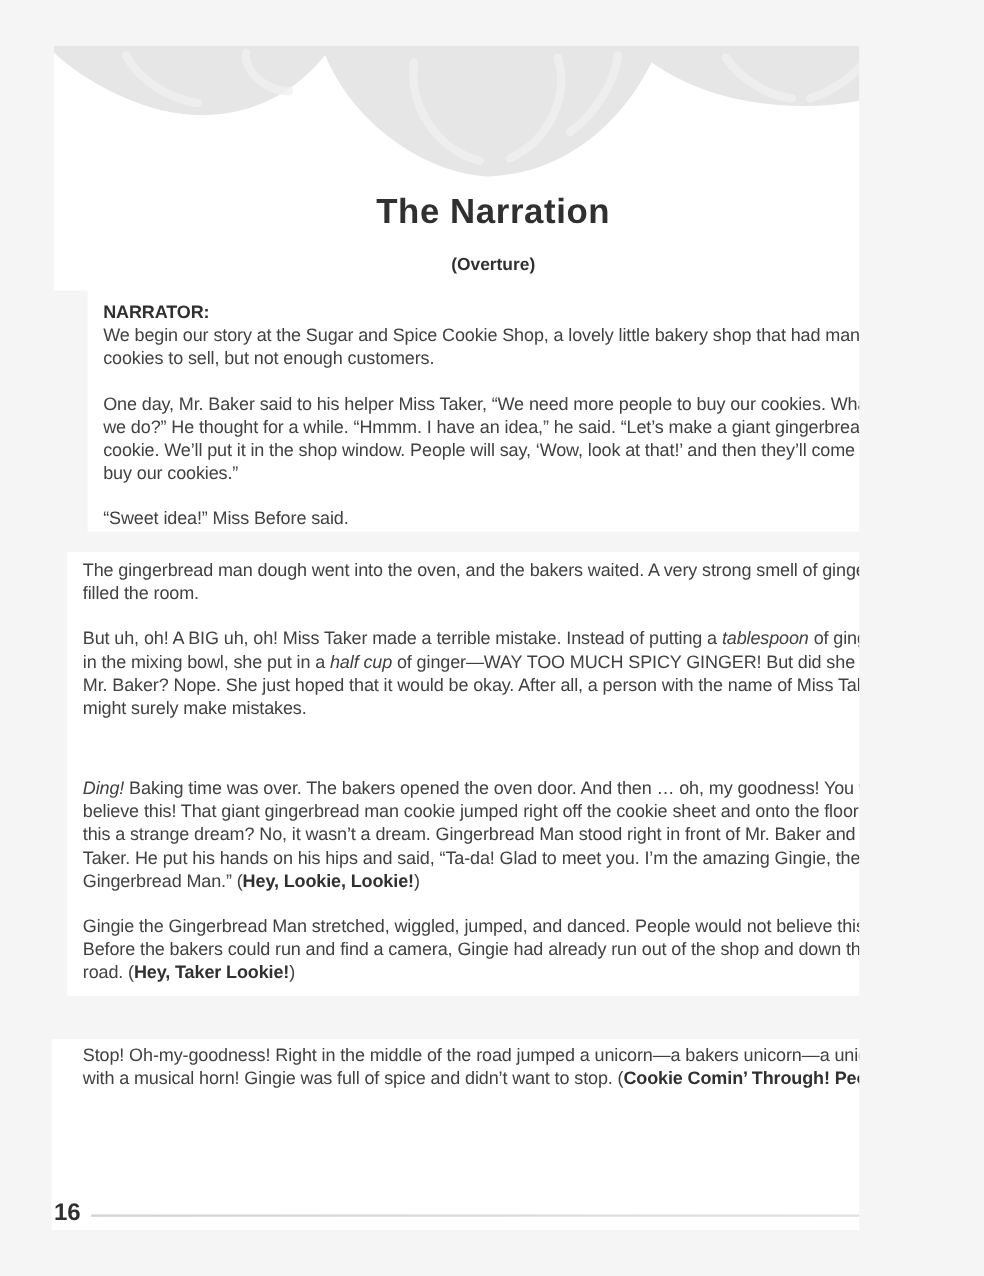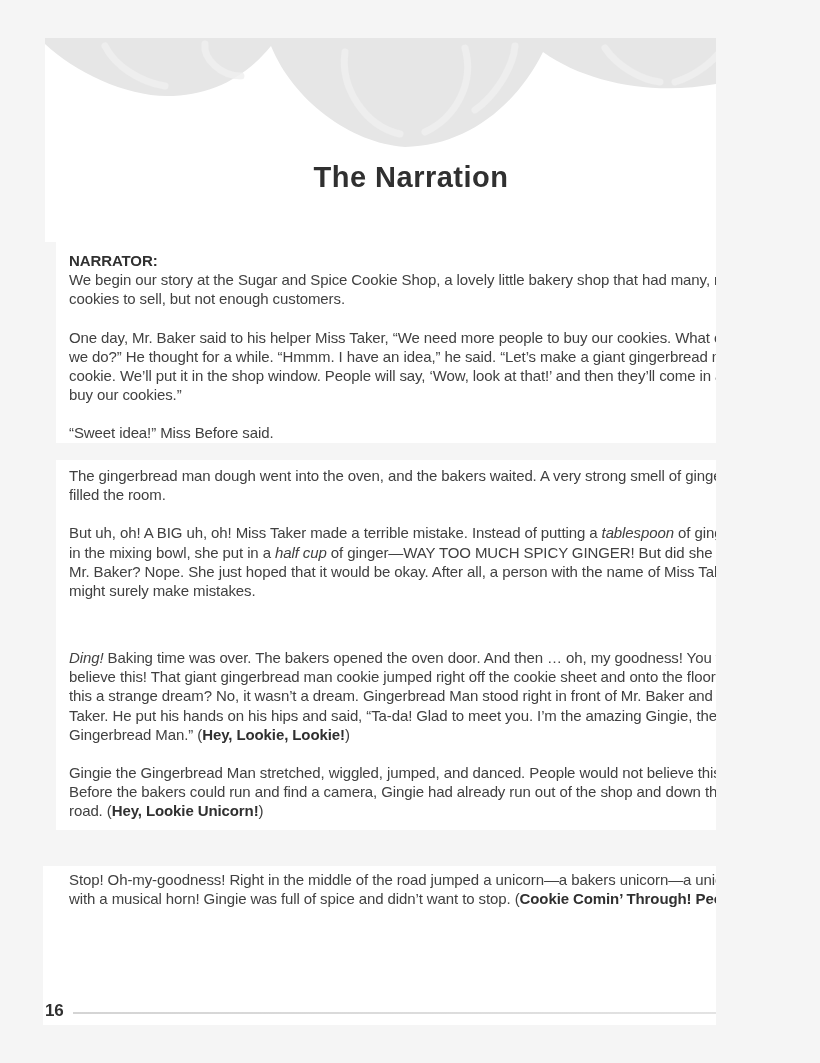--- a/index.html
+++ b/index.html
@@ -29,30 +29,30 @@
     color:var(--heading);margin-top:6px;line-height:36px;letter-spacing:.5px;
   }
   .doc-subtitle{
     text-align:center;font-size:14.5px;font-weight:bold;
     color:var(--heading);margin-top:17px;line-height:18px;
   }
   .body-text{font-size:15px;line-height:19.2px;letter-spacing:-0.1px;}
   .body-text p{margin:0 0 19px 0;}
   .body-text p:last-child{margin-bottom:0;}
   .speaker{font-weight:bold;color:var(--heading);}
-  .p-a{left:56px;top:242px;width:709px;height:201px;padding:9px 10px 0 13px;}
+  .p-a{left:73px;top:242px;width:709px;height:201px;padding:9px 10px 0 13px;}
   .p-b{left:56px;top:460px;width:705px;height:198px;padding:6px 10px 0 13px;}
   .p-c{left:56px;top:640px;width:709px;height:190px;padding:8px 8px 0 13px;}
   .p-d{left:43px;top:866px;width:725px;height:159px;padding:4px 11px 0 26px;}
   .body-text b{color:var(--heading);}
   .footer{
     position:absolute;left:2px;bottom:4px;right:3px;
     display:flex;align-items:center;
   }
-  .page-number{font-size:17px;font-weight:bold;color:var(--heading);line-height:20px;text-align:right;}
+  .page-number{font-size:20px;font-weight:bold;color:var(--heading);line-height:20px;text-align:right;}
   .footer-rule{flex:1;height:2px;margin-left:9px;margin-top:4px;
     background:linear-gradient(to right,#d4d4d4,#e4e4e4);}
 </style>
 </head>
 <body>
 
 <div class="page">
 
   <div class="panel title-panel">
     <svg class="curtain" viewBox="0 0 732 115" preserveAspectRatio="none" aria-hidden="true">
@@ -66,37 +66,38 @@
         <path d="M60,8 C70,28 95,44 120,48"></path>
         <path d="M160,6 C158,20 175,38 196,38"></path>
         <path d="M300,14 C295,50 320,88 355,96"></path>
         <path d="M420,10 C430,46 410,80 380,94"></path>
         <path d="M470,8 C468,30 450,58 430,72"></path>
         <path d="M560,10 C572,28 596,42 615,44"></path>
         <path d="M680,6 C672,22 650,38 630,44"></path>
       </g>
     </svg>
     <div class="doc-title">The Narration</div>
+    <div class="doc-subtitle">(Overture)</div>
   </div>
 
   <div class="panel body-text p-a">
     <div class="speaker">NARRATOR:</div>
     <p><span>We begin our story at the Sugar and Spice Cookie Shop, a lovely little bakery shop that had many, many cookies to sell, but not enough customers.</span></p>
     <p><span>One day, Mr. Baker said to his helper Miss Taker, “We need more people to buy our cookies. What can we do?” He thought for a while. “Hmmm. I have an idea,” he said. “Let’s make a giant gingerbread man cookie. We’ll put it in the shop window. People will say, ‘Wow, look at that!’ and then they’ll come in and buy our cookies.”</span></p>
     <p><span>“Sweet idea!” Miss Before said.</span></p>
   </div>
 
   <div class="panel body-text p-b">
     <p><span>The gingerbread man dough went into the oven, and the bakers waited. A very strong smell of ginger filled the room.</span></p>
     <p><span>But uh, oh! A BIG uh, oh! Miss Taker made a terrible mistake. Instead of putting a </span><i>tablespoon</i><span> of ginger in the mixing bowl, she put in a </span><i>half cup</i><span> of ginger—WAY TOO MUCH SPICY GINGER! But did she tell Mr. Baker? Nope. She just hoped that it would be okay. After all, a person with the name of Miss Taker might surely make mistakes.</span></p>
   </div>
 
   <div class="panel body-text p-c">
     <p><i>Ding!</i><span> Baking time was over. The bakers opened the oven door. And then … oh, my goodness! You won’t believe this! That giant gingerbread man cookie jumped right off the cookie sheet and onto the floor! Was this a strange dream? No, it wasn’t a dream. Gingerbread Man stood right in front of Mr. Baker and Miss Taker. He put his hands on his hips and said, “Ta-da! Glad to meet you. I’m the amazing Gingie, the Gingerbread Man.” (</span><b>Hey, Lookie, Lookie!</b><span>)</span></p>
-    <p><span>Gingie the Gingerbread Man stretched, wiggled, jumped, and danced. People would not believe this! Before the bakers could run and find a camera, Gingie had already run out of the shop and down the road. (</span><b>Hey, Lookie Unicorn!</b><span>)</span></p>
+    <p><span>Gingie the Gingerbread Man stretched, wiggled, jumped, and danced. People would not believe this! Before the bakers could run and find a camera, Gingie had already run out of the shop and down the road. (</span><b>Hey, Taker Lookie!</b><span>)</span></p>
   </div>
 
   <div class="panel body-text p-d">
     <p><span>Stop! Oh-my-goodness! Right in the middle of the road jumped a unicorn—a bakers unicorn—a unicorn with a musical horn! Gingie was full of spice and didn’t want to stop. (</span><b>Cookie Comin’ Through! People</b><span>)</span></p>
     <div class="footer">
       <span class="page-number">16</span>
       <span class="footer-rule"></span>
     </div>
   </div>
 

